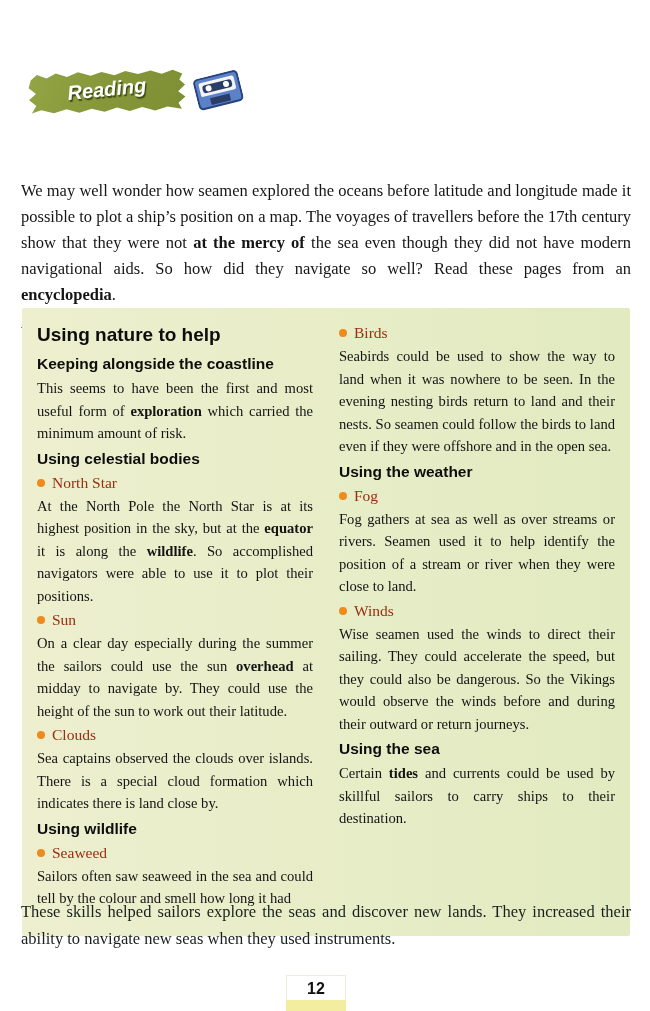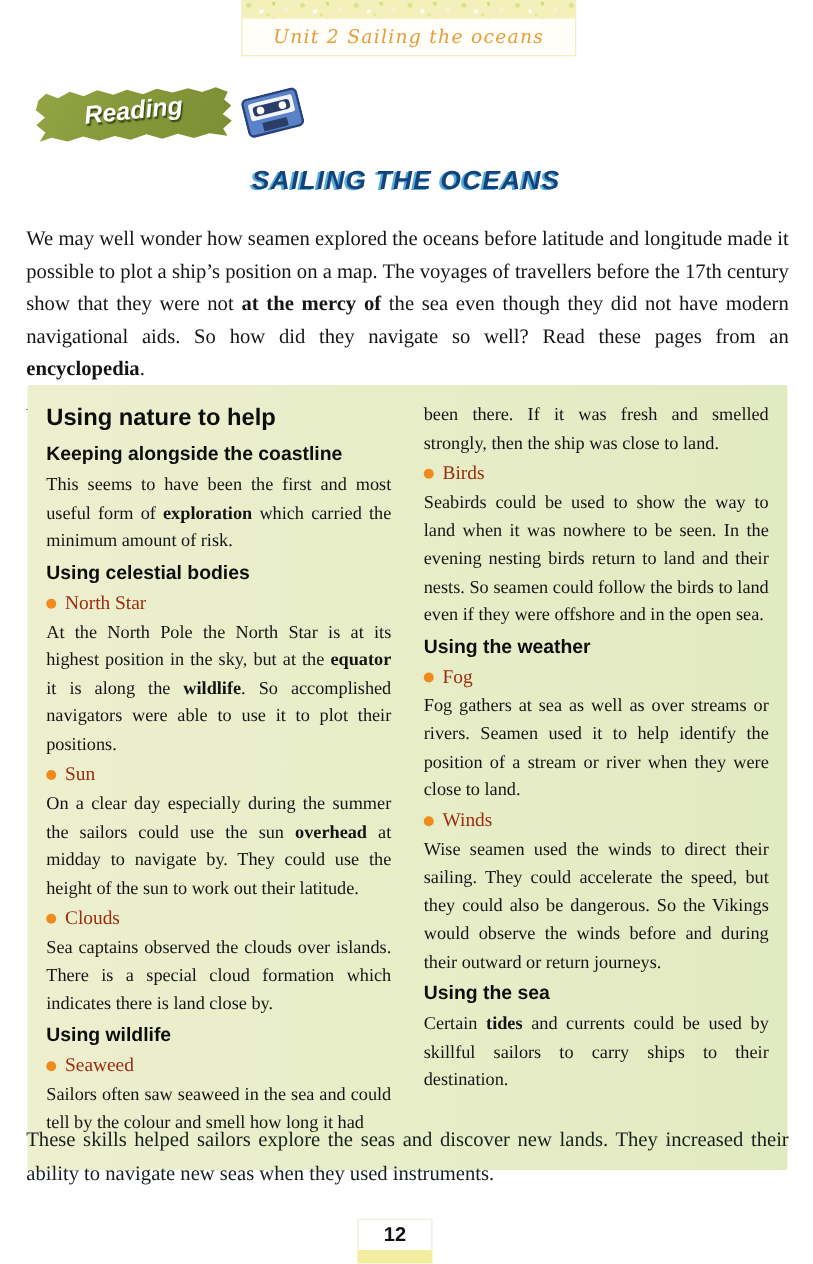--- a/index.html
+++ b/index.html
@@ -70,42 +70,37 @@
   .pagenum{height:25px;line-height:25px;background:#ffffff;border:1px solid #f0ead8;
     border-bottom:none;text-align:center;font-family:"Liberation Sans",sans-serif;
     font-weight:bold;font-size:16px;color:#111;box-sizing:border-box;}
   .pagenum-bar{height:11px;background:#f3eda0;}
 </style>
 </head>
 <body>
 
 <div class="page">
 
-  <div class="unit-header">
-    <div class="unit-texture"></div>
-    <div class="unit-label">Unit 2 Sailing the oceans</div>
-  </div>
 
   <div class="badge-row">
     <div class="reading-badge">
       <span>Reading</span>
     </div>
     <div class="cassette">
       <svg width="46" height="34" viewBox="0 0 46 34">
         <rect x="1" y="1" width="44" height="30" rx="4" fill="#5b82c8" stroke="#27437e" stroke-width="2"></rect>
         <rect x="5" y="5" width="36" height="14" rx="2" fill="#f2f4f8"></rect>
         <rect x="8" y="8" width="30" height="8" rx="3" fill="#2a3d66"></rect>
         <circle cx="14" cy="12" r="3" fill="#ffffff"></circle>
         <circle cx="32" cy="12" r="3" fill="#ffffff"></circle>
         <rect x="13" y="22" width="20" height="7" fill="#2a3d66"></rect>
       </svg>
     </div>
   </div>
 
-  <div class="article-title">SAILING THE OCEANS</div>
 
   <div class="intro">
     <p style="margin:0">We may well wonder how seamen explored the oceans before latitude and longitude made it possible to plot a ship’s position on a map. The voyages of travellers before the 17th century show that they were not <b>at the mercy of</b> the sea even though they did not have modern navigational aids. So how did they navigate so well? Read these pages from an <b>encyclopedia</b>.</p>
     <div class="page1">Page 1:</div>
   </div>
 
   <div class="card">
     <div class="card-cols">
 
       <div class="col">
@@ -130,21 +125,20 @@
         <p>Sea captains observed the clouds over islands. There is a special cloud formation which indicates there is land close by.</p>
         <h4>Using wildlife</h4>
         <div class="bullet">
           <span class="dot"></span>
           <span class="bullet-label">Seaweed</span>
         </div>
         <p>Sailors often saw seaweed in the sea and could tell by the colour and smell how long it had</p>
       </div>
 
       <div class="col">
-        <p>been there. If it was fresh and smelled strongly, then the ship was close to land.</p>
         <div class="bullet">
           <span class="dot"></span>
           <span class="bullet-label">Birds</span>
         </div>
         <p>Seabirds could be used to show the way to land when it was nowhere to be seen. In the evening nesting birds return to land and their nests. So seamen could follow the birds to land even if they were offshore and in the open sea.</p>
         <h4>Using the weather</h4>
         <div class="bullet">
           <span class="dot"></span>
           <span class="bullet-label">Fog</span>
         </div>

